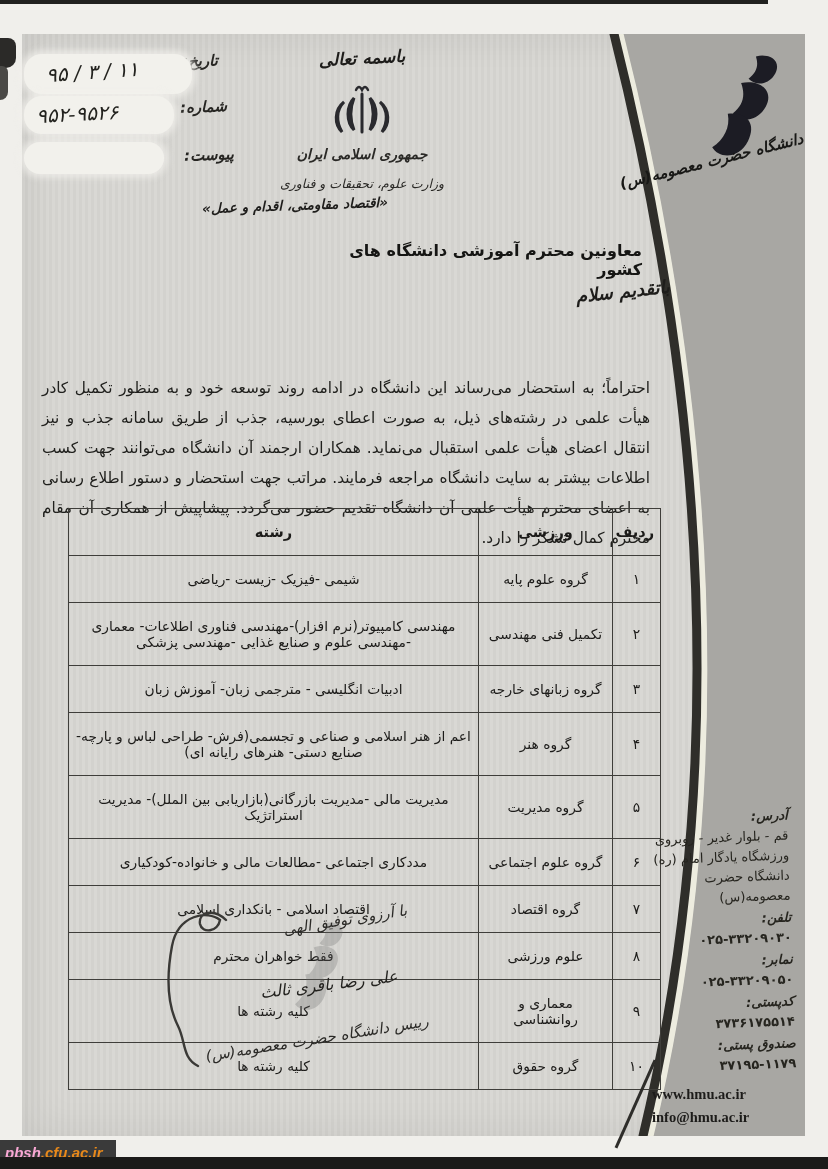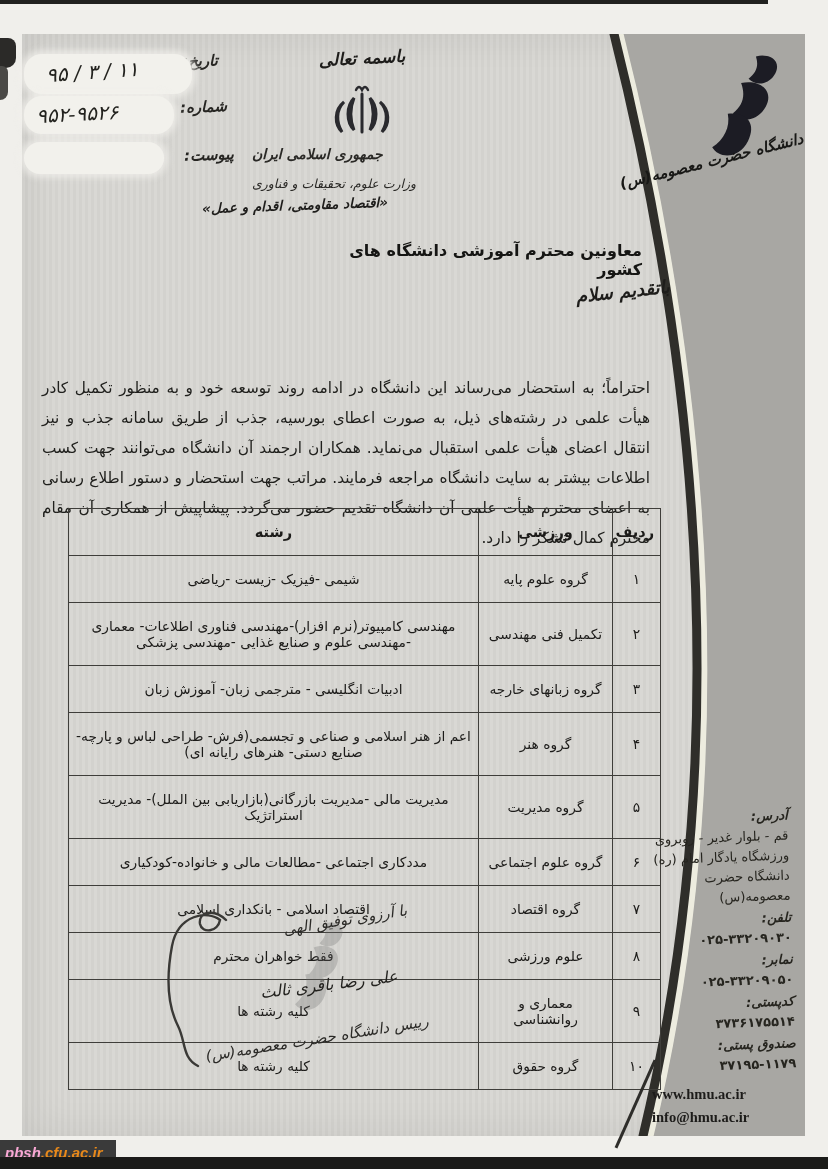--- a/index.html
+++ b/index.html
@@ -28,21 +28,21 @@
   .ltr{direction:ltr;unicode-bidi:embed;display:inline-block;}
 
   
   .field-label{position:absolute;font-size:15px;font-style:italic;font-weight:600;color:#262522;transform:rotate(-2deg);}
   .blob{position:absolute;background:#f2f1ec;border-radius:18px;box-shadow:0 0 6px 4px rgba(242,241,236,.7);}
   .hand{position:absolute;font-size:20px;color:#23231f;font-style:italic;letter-spacing:2px;}
 
   
   .bismillah{position:absolute;left:270px;top:14px;width:140px;text-align:center;font-size:17px;font-style:italic;font-weight:600;transform:rotate(-3deg);}
   .emblem{position:absolute;left:298px;top:48px;}
-  .gov-line{position:absolute;left:230px;width:220px;text-align:left;font-style:italic;color:#2a2926;}
+  .gov-line{position:absolute;left:230px;width:220px;text-align:center;font-style:italic;color:#2a2926;}
   .slogan{position:absolute;left:168px;top:163px;width:210px;text-align:center;font-size:13.5px;font-style:italic;font-weight:600;transform:rotate(-2deg);}
 
   .recipient{position:absolute;left:280px;top:207px;width:340px;text-align:right;font-size:16px;font-weight:bold;color:#151513;}
   .salutation{position:absolute;left:528px;top:248px;width:120px;font-size:18px;font-style:italic;font-weight:600;transform:rotate(-6deg);}
 
   .body-text{
     position:absolute;left:20px;top:303px;width:608px;
     font-size:15.3px;line-height:30px;text-align:justify;color:#20201d;margin-top:36px;
   }
 

